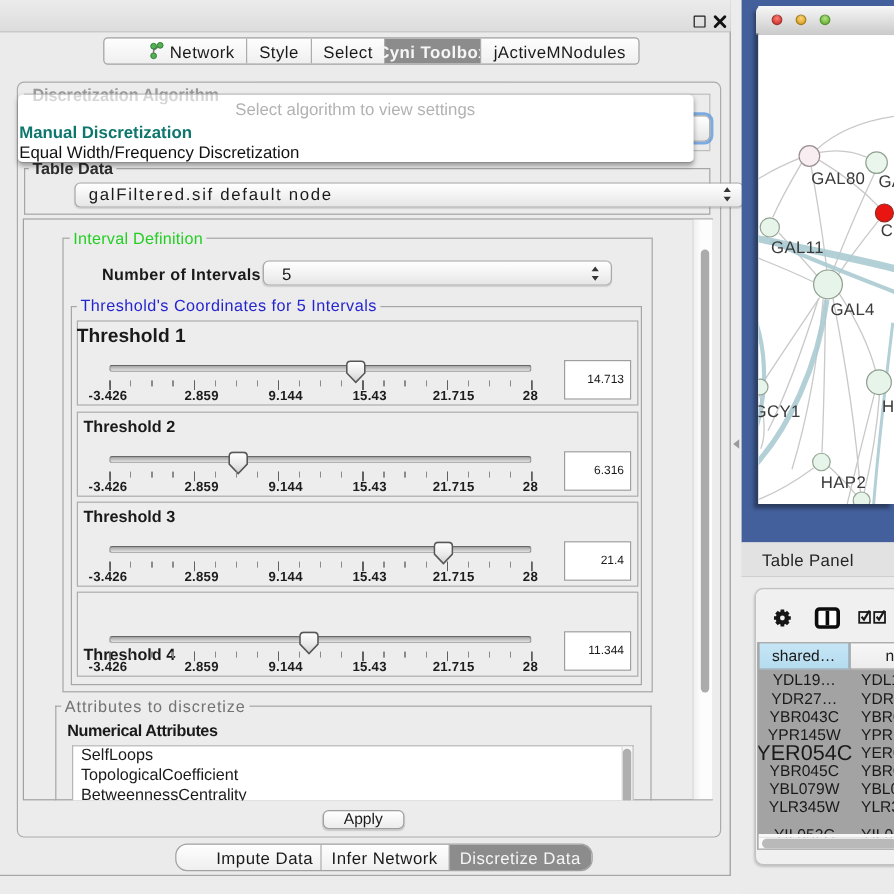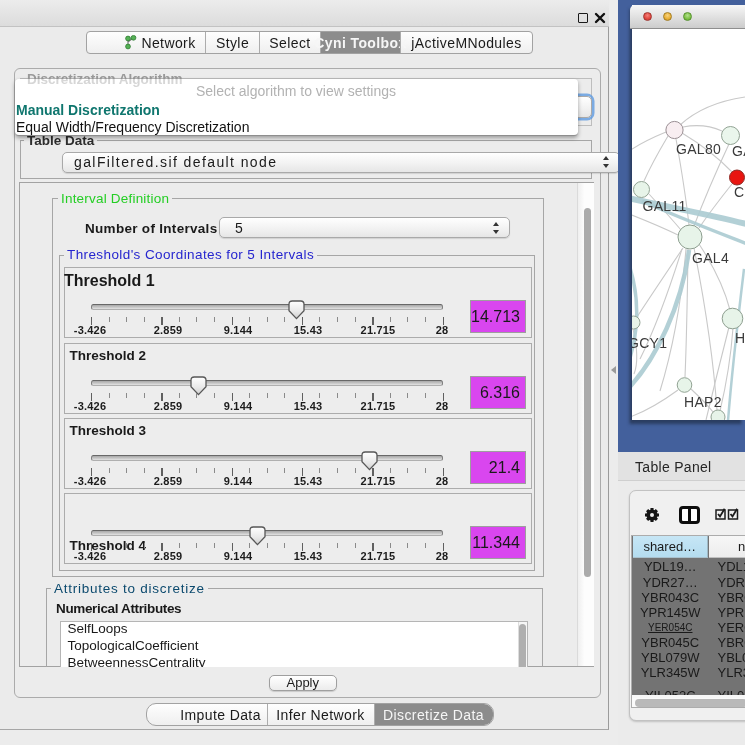--- a/index.html
+++ b/index.html
@@ -17,22 +17,22 @@
 .arrows:after{content:"";position:absolute;left:0;bottom:1px;border-left:3.5px solid transparent;border-right:3.5px solid transparent;border-top:4.5px solid #333;}
 .pill{position:absolute;display:flex;border:1px solid #A2A2A2;border-radius:4px;
  background:linear-gradient(#FEFEFE,#EFEFEF);font-size:14px;letter-spacing:0.4px;overflow:hidden;padding-left:28px;}
 .pill .seg{display:flex;align-items:center;justify-content:center;border-left:1px solid #ACACAC;white-space:nowrap;}
 .pill .seg:first-child{border-left:none;}
 .pill .sel{background:#8C8C8C;color:#F6F6F6;}
 .tick{position:absolute;height:5px;background:repeating-linear-gradient(90deg,#8A8A8A 0,#8A8A8A 1px,transparent 1px,transparent 17.575px);}
 .tickM{position:absolute;height:8px;background:repeating-linear-gradient(90deg,#606060 0,#606060 1.3px,transparent 1.3px,transparent 70.3px);}
 .track{position:absolute;height:5.5px;border:1px solid #808080;border-top-color:#686868;border-bottom-color:#AFAFAF;border-radius:2.5px;
  background:linear-gradient(#A8A8A8,#C6C6C6 55%,#E3E3E3);}
-.vbox{position:absolute;width:56px;height:33px;background:#d946ef;border:1px solid #9E9E9E;
- font-size:16px;text-align:right;line-height:31px;padding-right:5px;}
+.vbox{position:absolute;width:56px;height:33px;background:#ffffff;border:1px solid #9E9E9E;
+ font-size:10px;text-align:right;line-height:31px;padding-right:5px;}
 .slab{position:absolute;transform:translateX(-50%);font-size:11px;letter-spacing:0.2px;font-weight:bold;color:#1c1c1c;white-space:nowrap;}
 </style></head><body>
 <div id="app">
 
 <div class="abs" style="left:0;top:0;width:609px;height:730px;background:#EBEBEB;border-right:1px solid #9B9B9B;border-bottom:1px solid #A6A6A6;"></div>
 <div class="abs" style="left:0;top:0;width:609px;height:27px;background:linear-gradient(#ECECEC,#DCDCDC);border-bottom:1px solid #C2C2C2;"></div>
 <div class="abs" style="left:578px;top:13px;width:10px;height:10px;border:1.6px solid #1a1a1a;border-radius:1px;"></div>
 <svg class="abs" style="left:594px;top:12px;" width="12" height="12" viewBox="0 0 12 12">
       <path d="M2,2 L10,10 M10,2 L2,10" stroke="#111" stroke-width="2.4" stroke-linecap="round"></path>
     </svg>
@@ -162,21 +162,21 @@
 <div class="tickM" style="left:91px;top:542.8px;width:353px;"></div>
 <div class="slab" style="left:90px;top:550.3px;">-3.426</div>
 <div class="slab" style="left:168px;top:550.3px;">2.859</div>
 <div class="slab" style="left:238px;top:550.3px;">9.144</div>
 <div class="slab" style="left:308px;top:550.3px;">15.43</div>
 <div class="slab" style="left:378px;top:550.3px;">21.715</div>
 <div class="slab" style="left:442px;top:550.3px;">28</div>
 <div class="vbox" style="left:470px;top:526.3px;">11.344</div>
 
 <div class="abs" style="left:46px;top:587.5px;width:497px;height:79px;border:1px solid #A6A6A6;border-bottom:none;"></div>
-<div class="grplab" style="left:51px;top:581.5px;color:#0c4a6e;letter-spacing:0.75px;">Attributes to discretize</div>
+<div class="grplab" style="left:51px;top:581.5px;color:#737373;letter-spacing:0.75px;">Attributes to discretize</div>
 <div class="abs b" style="left:56px;top:601px;font-size:13.5px;letter-spacing:-0.35px;">Numerical Attributes</div>
 <div class="abs" style="left:59.5px;top:620.5px;width:468.5px;height:46.5px;background:#FFFFFF;border:1px solid #B5B5B5;border-bottom:none;overflow:hidden;">
  <div style="position:absolute;left:7px;top:-2px;font-size:13.5px;line-height:17px;">SelfLoops<br>TopologicalCoefficient<br>BetweennessCentrality</div>
  <div style="position:absolute;right:0px;top:0;width:9px;height:100%;background:#F6F6F6;border-left:1px solid #DDD;"></div>
  <div style="position:absolute;right:1px;top:2px;width:7px;height:60px;background:#AFAFAF;border-radius:4px;"></div>
 </div>
 
 <div class="abs" style="left:269px;top:674.5px;width:67.5px;height:16px;border:1px solid #9F9F9F;border-radius:5px;background:linear-gradient(#FFFFFF,#ECECEC);box-shadow:0 1px 1px rgba(0,0,0,0.15);font-size:13px;display:flex;align-items:center;justify-content:center;">Apply</div>
 <div class="pill" style="left:145.5px;top:703px;height:23px;border-radius:10px;">
  <div class="seg" style="width:92px;">Impute Data</div>
@@ -261,32 +261,32 @@
 </svg>
 <div class="abs" style="left:678.5px;top:505.5px;width:21px;height:18.5px;border:3px solid #0d0d0d;border-radius:4px;background:#FFF;"></div>
 <div class="abs" style="left:687.5px;top:508.5px;width:3px;height:12.5px;background:#0d0d0d;"></div>
 <svg class="abs" style="left:714.5px;top:506.5px;" width="24" height="13" viewBox="0 0 24 13">
  <rect x="1" y="3" width="9" height="9" fill="none" stroke="#1b1b1b" stroke-width="1.5"></rect>
  <path d="M3,7 L5,9.4 L9.6,1.8" stroke="#1b1b1b" stroke-width="1.8" fill="none"></path>
  <rect x="13.5" y="3" width="9" height="9" fill="none" stroke="#1b1b1b" stroke-width="1.5"></rect>
  <path d="M15.5,7 L17.5,9.4 L22.1,1.8" stroke="#1b1b1b" stroke-width="1.8" fill="none"></path>
 </svg>
 
-<div class="abs" style="left:630.5px;top:535px;width:114.5px;height:172.5px;background:#737373;border:1px solid #ACACAC;border-right:none;overflow:hidden;">
+<div class="abs" style="left:630.5px;top:535px;width:114.5px;height:172.5px;background:#a3a3a3;border:1px solid #ACACAC;border-right:none;overflow:hidden;">
  <div style="position:absolute;left:1px;top:0;width:75.5px;height:21.5px;background:linear-gradient(#C6E6F5,#B4DCEF);border-right:1px solid #9FB9C6;border-bottom:1px solid #A9C1CD;font-size:13px;display:flex;align-items:center;justify-content:center;">shared…</div>
  <div style="position:absolute;left:77.5px;top:0;width:40px;height:21.5px;background:linear-gradient(#F7F7F7,#ECECEC);border-bottom:1px solid #BFBFBF;font-size:13px;display:flex;align-items:center;padding-left:29px;">n…</div>
  <div style="position:absolute;left:1px;top:23.3px;width:75.5px;height:15.15px;font-size:13px;display:flex;align-items:center;justify-content:center;">YDL19…</div>
  <div style="position:absolute;left:86px;top:23.3px;height:15.15px;font-size:13px;display:flex;align-items:center;white-space:nowrap;">YDL19</div>
  <div style="position:absolute;left:1px;top:38.45px;width:75.5px;height:15.15px;font-size:13px;display:flex;align-items:center;justify-content:center;">YDR27…</div>
  <div style="position:absolute;left:86px;top:38.45px;height:15.15px;font-size:13px;display:flex;align-items:center;white-space:nowrap;">YDR27</div>
  <div style="position:absolute;left:1px;top:53.6px;width:75.5px;height:15.15px;font-size:13px;display:flex;align-items:center;justify-content:center;">YBR043C</div>
  <div style="position:absolute;left:86px;top:53.6px;height:15.15px;font-size:13px;display:flex;align-items:center;white-space:nowrap;">YBR04</div>
  <div style="position:absolute;left:1px;top:68.75px;width:75.5px;height:15.15px;font-size:13px;display:flex;align-items:center;justify-content:center;">YPR145W</div>
  <div style="position:absolute;left:86px;top:68.75px;height:15.15px;font-size:13px;display:flex;align-items:center;white-space:nowrap;">YPR14</div>
- <div style="position:absolute;left:1px;top:83.9px;width:75.5px;height:15.15px;font-size:10px;display:flex;align-items:center;justify-content:center;text-decoration:underline;">YER054C</div>
+ <div style="position:absolute;left:1px;top:83.9px;width:75.5px;height:15.15px;font-size:18px;display:flex;align-items:center;justify-content:center;">YER054C</div>
  <div style="position:absolute;left:86px;top:83.9px;height:15.15px;font-size:13px;display:flex;align-items:center;white-space:nowrap;">YER05</div>
  <div style="position:absolute;left:1px;top:99.05px;width:75.5px;height:15.15px;font-size:13px;display:flex;align-items:center;justify-content:center;">YBR045C</div>
  <div style="position:absolute;left:86px;top:99.05px;height:15.15px;font-size:13px;display:flex;align-items:center;white-space:nowrap;">YBR04</div>
  <div style="position:absolute;left:1px;top:114.2px;width:75.5px;height:15.15px;font-size:13px;display:flex;align-items:center;justify-content:center;">YBL079W</div>
  <div style="position:absolute;left:86px;top:114.2px;height:15.15px;font-size:13px;display:flex;align-items:center;white-space:nowrap;">YBL07</div>
  <div style="position:absolute;left:1px;top:129.35px;width:75.5px;height:15.15px;font-size:13px;display:flex;align-items:center;justify-content:center;">YLR345W</div>
  <div style="position:absolute;left:86px;top:129.35px;height:15.15px;font-size:13px;display:flex;align-items:center;white-space:nowrap;">YLR34</div>
  <div style="position:absolute;left:1px;top:152px;width:75.5px;height:15.15px;font-size:13px;display:flex;align-items:center;justify-content:center;">YIL052C</div>
  <div style="position:absolute;left:86px;top:152px;height:15.15px;font-size:13px;display:flex;align-items:center;white-space:nowrap;">YIL05</div>
 

